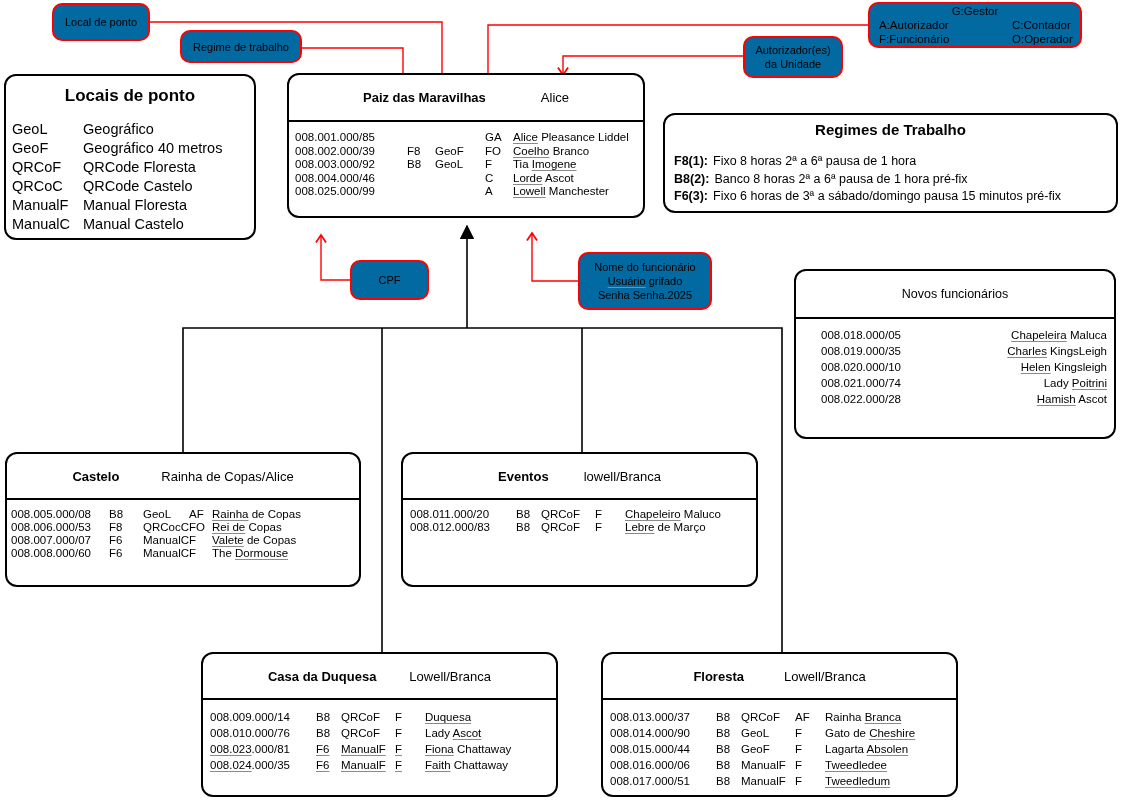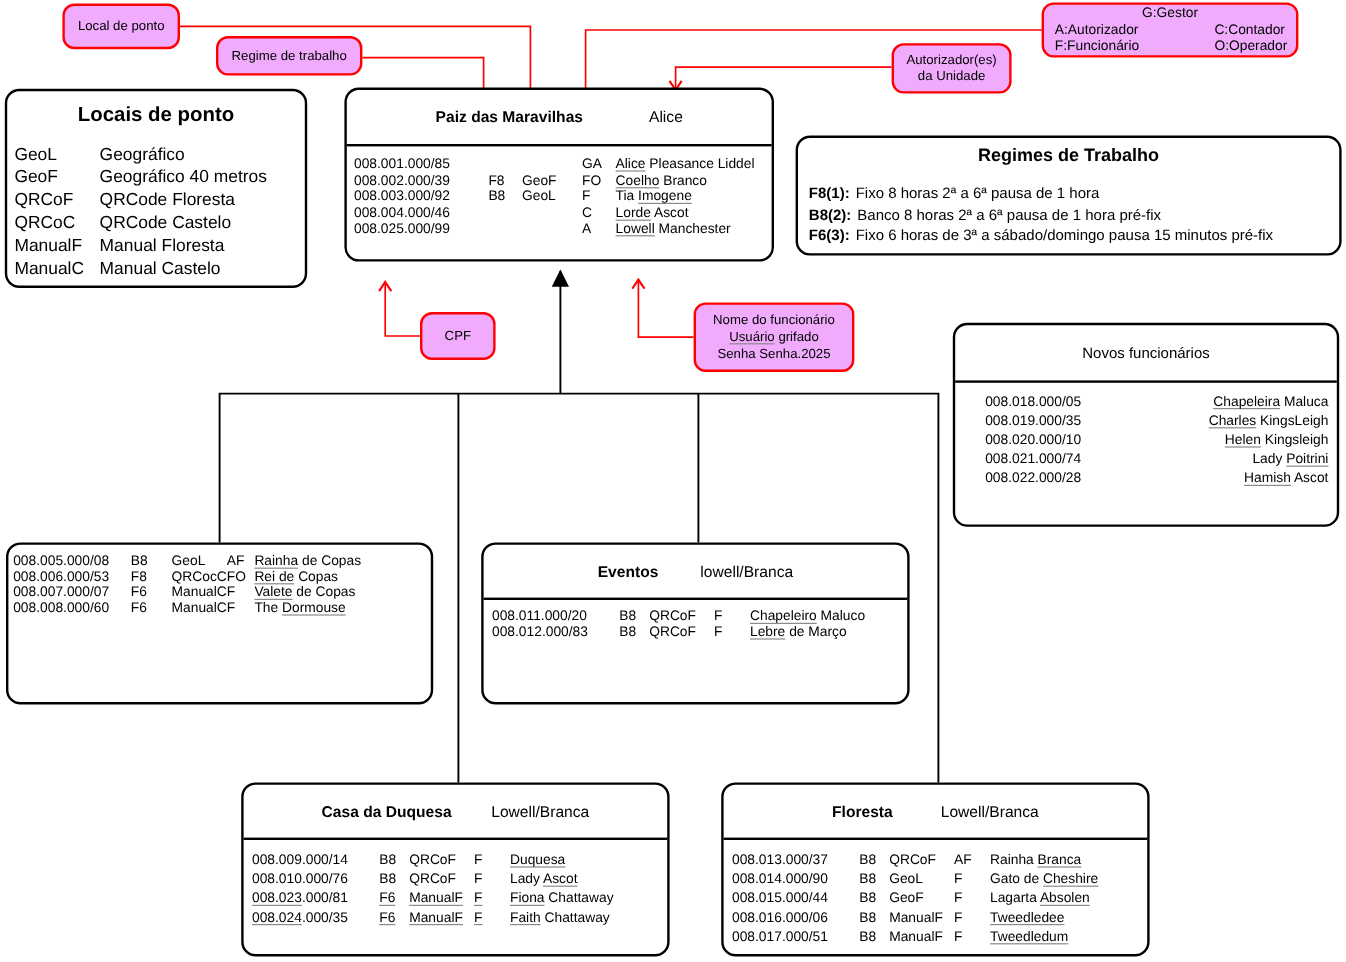--- a/index.html
+++ b/index.html
@@ -14,21 +14,21 @@
               font-size:13px;box-sizing:border-box;}
   .box-header .t{font-weight:bold;}
   .rows{white-space:nowrap;font-size:11.5px;}
   .row{display:grid;}
   .row span{display:block;overflow:visible;}
 
   
   u{text-decoration:underline;text-decoration-color:#8a8a8a;text-underline-offset:2px;text-decoration-thickness:1px;}
 
   
-  .callout{position:absolute;background:#f0abfc;border:2px solid #ff0000;border-radius:10px;
+  .callout{position:absolute;background:#0369a1;border:2px solid #ff0000;border-radius:10px;
            display:flex;flex-direction:column;align-items:center;justify-content:center;
            font-size:11px;line-height:14px;text-align:center;box-sizing:border-box;}
 
   
   .locais{left:4px;top:74px;width:252px;height:166px;padding:10px 6px 0 6px;}
   .locais .title{text-align:center;font-weight:bold;font-size:17px;line-height:20px;margin-bottom:14px;}
   .locais .rows{font-size:14.5px;line-height:19px;}
   .locais .row{grid-template-columns:71px auto;}
 
   .unidade{left:287px;top:73px;width:358px;height:145px;}
@@ -69,21 +69,21 @@
 
   
   .legend{left:868px;top:2px;width:214px;height:46px;padding:2px 9px;justify-content:center;
           font-size:11.5px;line-height:14px;align-items:stretch;text-align:left;}
   .legend .l1{text-align:center;}
   .legend .l2{display:grid;grid-template-columns:133px auto;}
 
   .c-local{left:52px;top:3px;width:98px;height:38px;}
   .c-regime{left:180px;top:30px;width:122px;height:33px;}
   .c-autoriz{left:743px;top:36px;width:100px;height:42px;}
-  .c-cpf{left:350px;top:260px;width:63px;height:40px;}
+  .c-cpf{left:350px;top:260px;width:79px;height:40px;}
   .c-nome{left:578px;top:252px;width:134px;height:58px;}
 </style>
 </head>
 <body>
 
 <div class="canvas">
 
   <svg class="wires" viewBox="0 0 1122 802">
     <defs>
       <marker id="redV" viewBox="0 0 10 10" refX="7" refY="5" markerWidth="9" markerHeight="9" orient="auto">
@@ -251,20 +251,24 @@
           <span>Lady <u>Poitrini</u></span>
         </div>
         <div class="row">
           <span>008.022.000/28</span>
           <span><u>Hamish</u> Ascot</span>
         </div>
       </div>
   </div>
 
   <div class="box sector castelo">
+    <div class="box-header">
+      <span class="t">Castelo</span>
+      <span>Rainha de Copas/Alice</span>
+    </div>
     <div class="rows">
         <div class="row">
           <span>008.005.000/08</span>
           <span>B8</span>
           <span>GeoL</span>
           <span>AF</span>
           <span><u>Rainha</u> de Copas</span>
         </div>
         <div class="row">
           <span>008.006.000/53</span>

